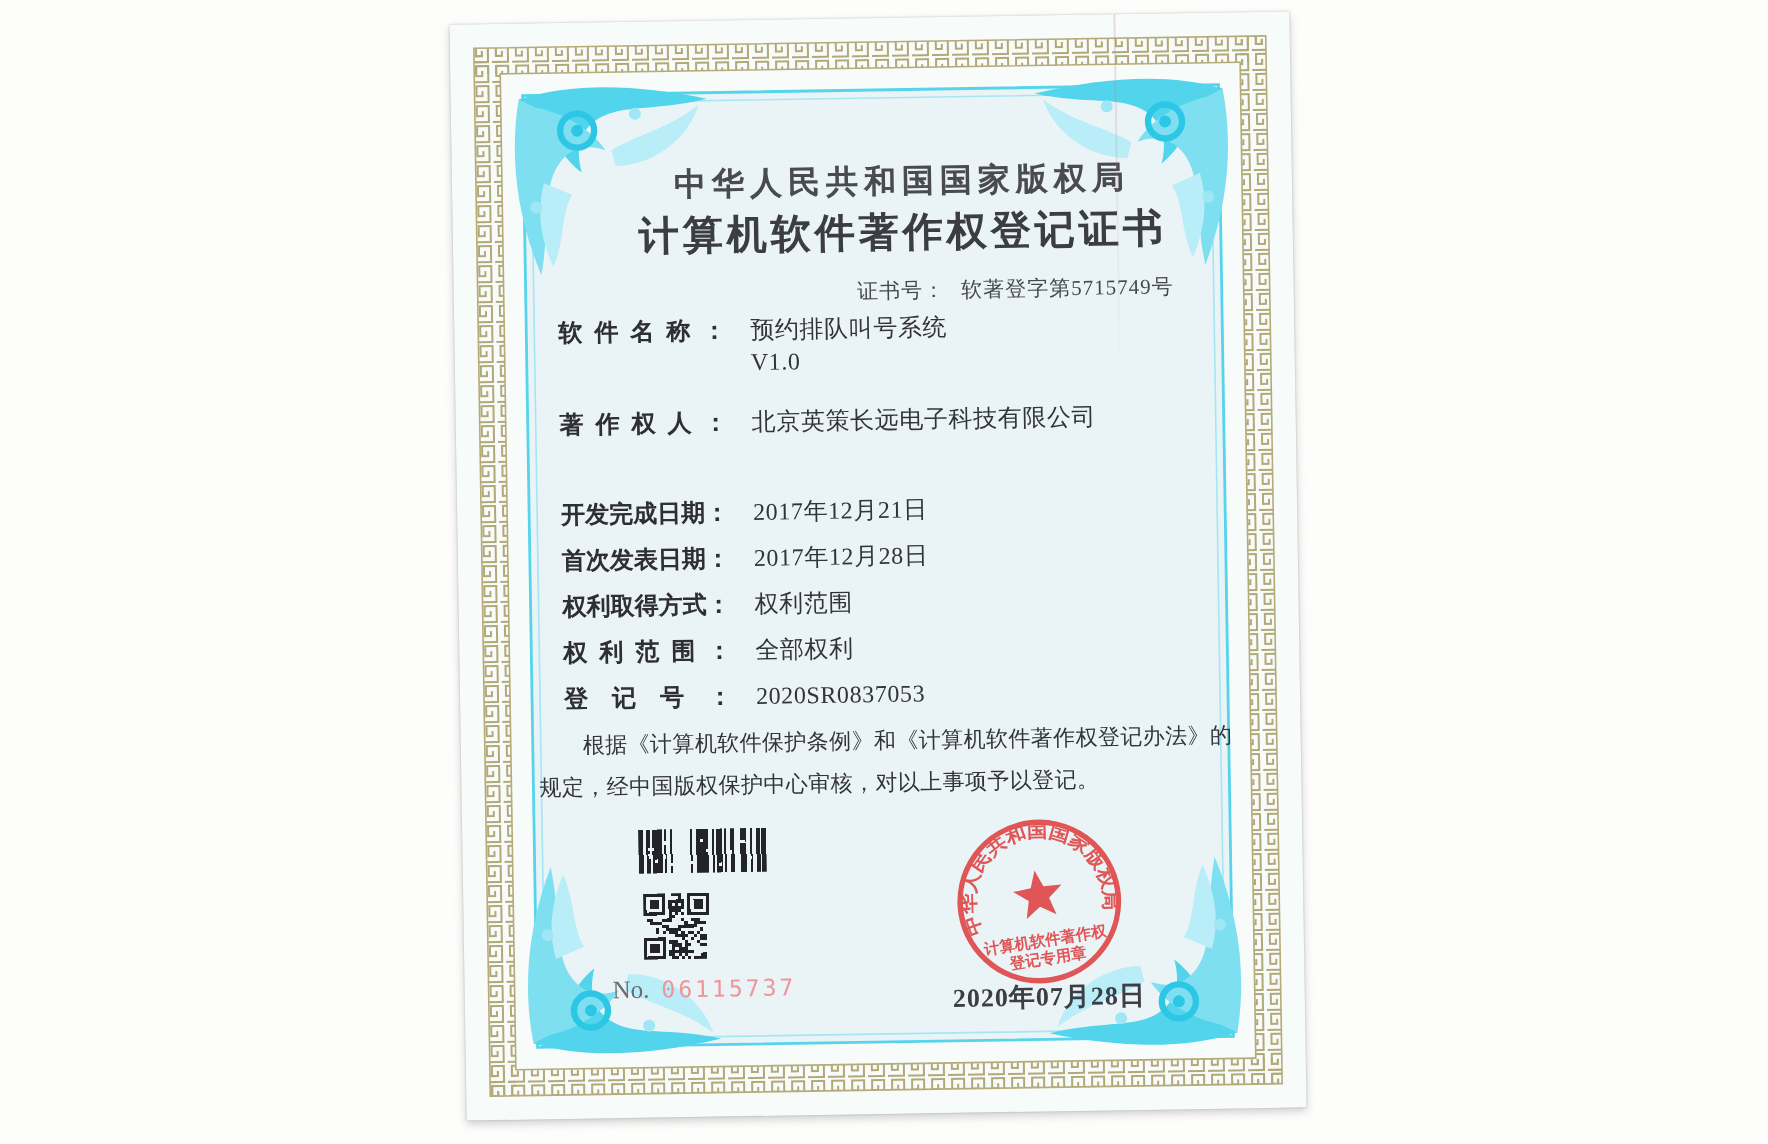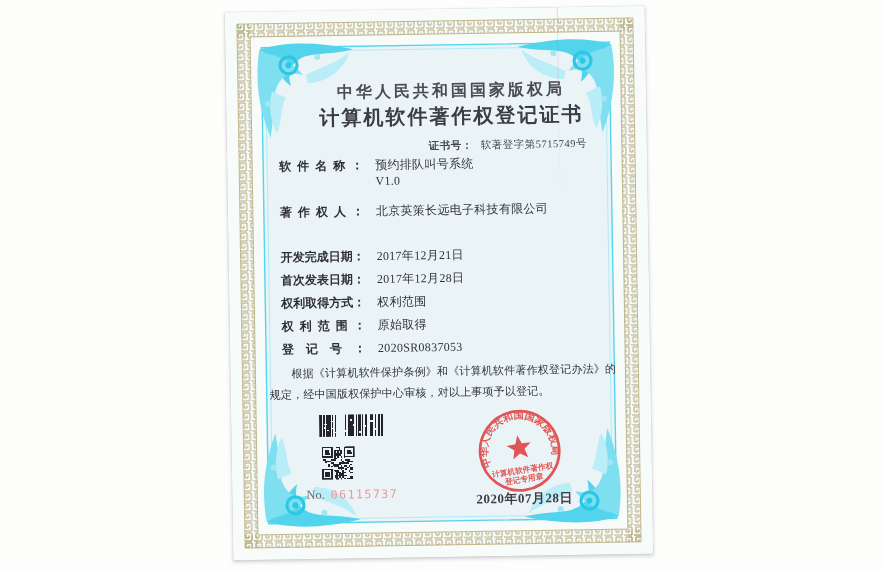--- a/index.html
+++ b/index.html
@@ -9,21 +9,21 @@
     transform:rotate(-0.9deg);transform-origin:50% 50%;
     box-shadow:0 2px 4px rgba(90,95,95,.28), 0 0 1px rgba(0,0,0,.25);}
   .frame-svg{position:absolute;left:0;top:0;z-index:1;}
   .content{position:absolute;left:0;top:0;width:100%;height:100%;z-index:2;color:#3a3a42;}
   .titles{position:absolute;left:30px;right:0;text-align:center;}
   .authority{position:absolute;top:72px;left:0;right:0;font-size:16px;letter-spacing:3px;
     font-weight:700;color:#4a4a52;}
   .cert-title{position:absolute;top:94px;left:0;right:0;font-size:20px;letter-spacing:2px;
     font-weight:700;color:#3c3c44;}
   .certno{position:absolute;top:130px;right:60px;font-size:10.5px;color:#47474f;letter-spacing:.5px;}
-  .certno .lbl{font-weight:700;margin-right:8px;}
+  .certno .lbl{font-weight:400;margin-right:8px;}
   .fields{position:absolute;left:52px;top:147px;right:26px;font-size:12px;}
   .row{display:flex;margin-bottom:7px;line-height:16px;}
   .row.g-md{margin-bottom:14px;}
   .row.g-lg{margin-bottom:29px;}
   .flabel{width:84px;min-width:84px;font-weight:700;color:#2e2e36;text-align:justify;
     text-align-last:justify;margin-right:12px;}
   .fvalue{color:#33333b;letter-spacing:.3px;}
   .statement{position:absolute;left:39px;top:352px;width:352px;font-size:11px;line-height:21px;
     text-indent:2em;color:#33333b;letter-spacing:.2px;}
   .barcode{position:absolute;left:88px;top:404px;}
@@ -104,21 +104,21 @@
         <div class="row">
           <span class="flabel">首次发表日期：</span>
           <span class="fvalue">2017年12月28日</span>
         </div>
         <div class="row">
           <span class="flabel">权利取得方式：</span>
           <span class="fvalue">权利范围</span>
         </div>
         <div class="row">
           <span class="flabel">权利范围：</span>
-          <span class="fvalue">原始取得</span>
+          <span class="fvalue">全部权利</span>
         </div>
         <div class="row">
           <span class="flabel">登记号：</span>
           <span class="fvalue">2020SR0837053</span>
         </div>
       </div>
 
       <div class="statement">根据《计算机软件保护条例》和《计算机软件著作权登记办法》的规定，经中国版权保护中心审核，对以上事项予以登记。</div>
 
       <svg class="barcode" width="64" height="22" viewBox="0 0 64 22" shape-rendering="crispEdges">

